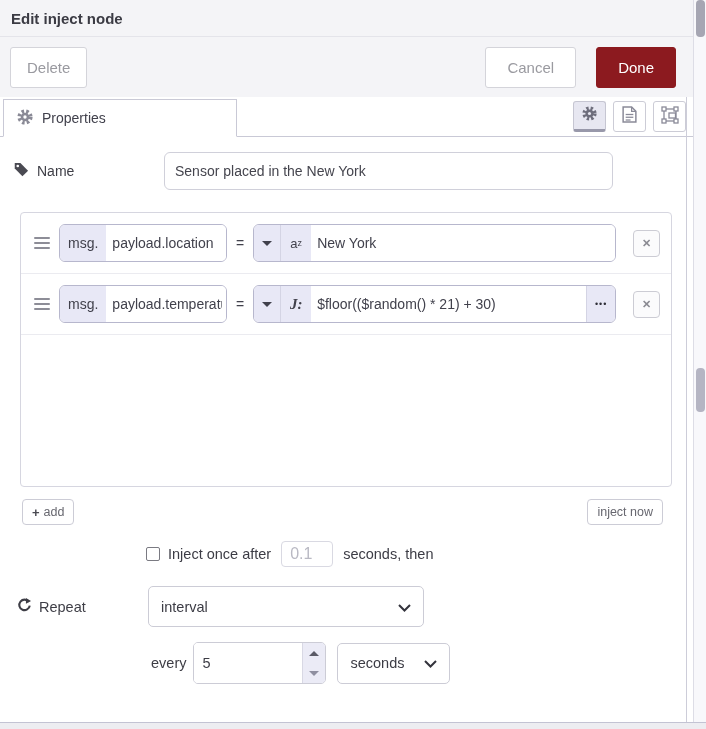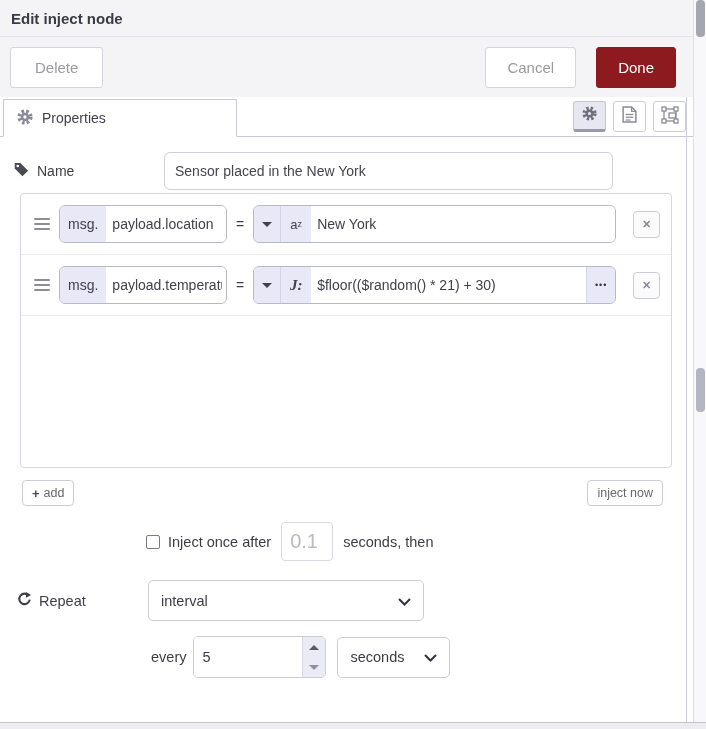--- a/index.html
+++ b/index.html
@@ -16,42 +16,42 @@
   .main { position:absolute; left:0; top:0; width:693px; height:729px; }
   .vline { position:absolute; left:686px; top:97px; bottom:7px; border-left:1px solid #cdcdd9; }
   .bottom-strip { position:absolute; left:0; right:0; bottom:0; height:7px;
                   background:#ededf1; border-top:1px solid #c3c3d3; z-index:2; }
 
   .tray-header { height:37px; background:#f4f4f7; border-bottom:1px solid #e4e4ea;
                  display:flex; align-items:center; padding:0 11px;
                  font-size:15px; font-weight:bold; color:#3b3b44; }
 
   .toolbar { height:60px; background:#f4f4f7; display:flex; align-items:center; padding:0 10px; }
-  .btn { height:41px; padding:0 24px; background:#fff; border:1px solid #d4d4da; border-radius:3px;
+  .btn { height:41px; padding:0 16px; background:#fff; border:1px solid #d4d4da; border-radius:3px;
          font-size:15px; color:#9a9aa0; display:flex; align-items:center; cursor:pointer; }
   .btn-cancel { margin-left:auto; margin-right:20px; padding:0 21px; }
   .btn-done { background:#8c1a1f; border-color:#8c1a1f; color:#ffffff; padding:0 21px; margin-right:7px; }
 
   .tabrow { height:40px; background:#fff; display:flex; align-items:flex-end;
             padding-left:3px; border-bottom:1px solid #c9c9d6; position:relative; }
   .tab { height:38px; width:234px; background:#fff; border:1px solid #c9c9d6; border-bottom:1px solid #fff;
          margin-bottom:-1px; display:flex; align-items:center; gap:9px; padding-left:13px;
          font-size:14px; font-weight:normal; color:#41414c; }
   .tab-toolbar { margin-left:auto; display:flex; gap:7px; align-items:center; margin-right:7px; margin-bottom:4px; }
   .icon-btn { width:33px; height:31px; background:#fff; border:1px solid #ccccd6; border-radius:3px;
               display:flex; align-items:center; justify-content:center; cursor:pointer; }
   .icon-btn.active { background:#e7e7f1; border-color:#c6c6d2; border-bottom:3px solid #9898aa; }
 
   .row-name { display:flex; align-items:center; margin:15px 0 0 14px;gap:16px; }
   .field-label { display:flex; align-items:center; gap:8px; width:134px; font-size:14px; color:#3e3e46; }
   .input { border:1px solid #d0d0da; border-radius:6px; height:38px; padding:0 10px;
            font-size:14px; color:#45454e; font-family:inherit; outline:none; }
   .name-input { width:449px; }
 
-  .proplist { margin:3px 0 0 20px; width:652px; height:275px; border:1px solid #d6d6e0; border-radius:4px; }
+  .proplist { margin:22px 0 0 20px; width:652px; height:275px; border:1px solid #d6d6e0; border-radius:4px; }
   .prow { height:61px; display:flex; align-items:center; padding:0 10px; border-bottom:1px solid #ebebf0; }
   .handle { display:flex; flex-direction:column; gap:3px; width:16px; margin:0 9px 0 3px; cursor:grab; }
   .handle i { display:block; height:2px; background:#8d8d97; border-radius:1px; }
 
   .typed { display:flex; align-items:stretch; height:38px; border:1px solid #b7b7cd; border-radius:6px;
            overflow:hidden; background:#fff; }
   .typed-key { width:168px; margin-right:9px; }
   .prefix { background:#e8e8f6; display:flex; align-items:center; padding:0 8px; font-size:14px; color:#41414c; }
   .typed input { border:none; outline:none; flex:1; min-width:0; padding:0 4px 0 6px;
                  font-size:14px; color:#41414c; font-family:inherit; }
@@ -73,22 +73,22 @@
              display:flex; align-items:center; justify-content:center; cursor:pointer; }
 
   .addrow { display:flex; justify-content:space-between; align-items:center; margin:12px 30px 0 22px; }
   .small-btn { height:26px; padding:0 9px; border:1px solid #ccccd6; border-radius:4px; background:#fff;
                font-size:12.5px; color:#67676f; display:flex; align-items:center; gap:4px; cursor:pointer; }
   .plus { font-weight:bold; color:#4a4a52; font-size:13px; }
 
   .oncerow { margin:16px 0 0 146px; display:flex; align-items:center; font-size:14.5px; color:#3c3c45; }
   .checkbox { width:14px; height:14px; border:1px solid #7a7a82; border-radius:2px; background:#fff;
               margin-right:8px; cursor:pointer; }
-  .delay-input { width:52px; height:39px; border:1px solid #d9d9e2; border-radius:4px; padding:8px 8px;
-                 margin:0 10px; color:#b9b9c3; font-size:20px; font-family:inherit; outline:none; }
+  .delay-input { width:52px; height:26px; border:1px solid #d9d9e2; border-radius:4px; padding:8px 8px;
+                 margin:0 10px; color:#b9b9c3; font-size:16px; font-family:inherit; outline:none; }
 
   .repeatrow { margin:19px 0 0 17px; display:flex; align-items:center; }
   .repeat-label { width:131px; display:flex; align-items:center; gap:7px; font-size:14.5px; }
   .selectbox { height:41px; border:1px solid #ccccd6; border-radius:5px; background:#fff;
                display:flex; align-items:center; justify-content:space-between; padding:0 12px;
                font-size:14.5px; color:#3c3c45; cursor:pointer; }
   .sel-interval { width:276px; }
   .sel-seconds { width:113px; margin-left:11px; }
 
   .everyrow { margin:15px 0 0 151px; display:flex; align-items:center; }

